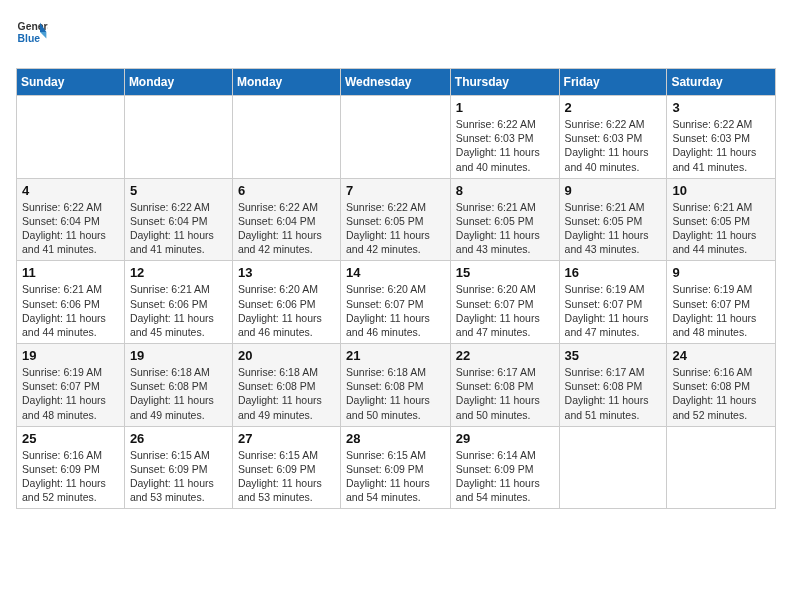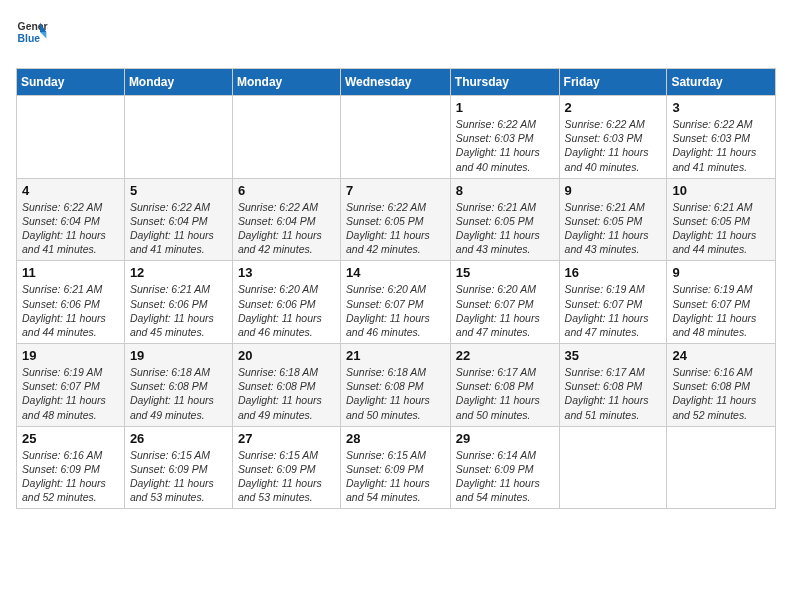--- a/index.html
+++ b/index.html
@@ -66,21 +66,20 @@
       font-weight: bold;
       font-size: 13px;
       display: block;
       margin-bottom: 2px;
       color: #111;
     }
     .day-info {
       color: #333;
       font-size: 10.5px;
       line-height: 1.35;
-      font-style: italic;
     }
     .empty-cell {
       background: #fff !important;
     }
   </style>
 </head>
 <body>
 
 <div class="header-area">
   <div class="logo">

